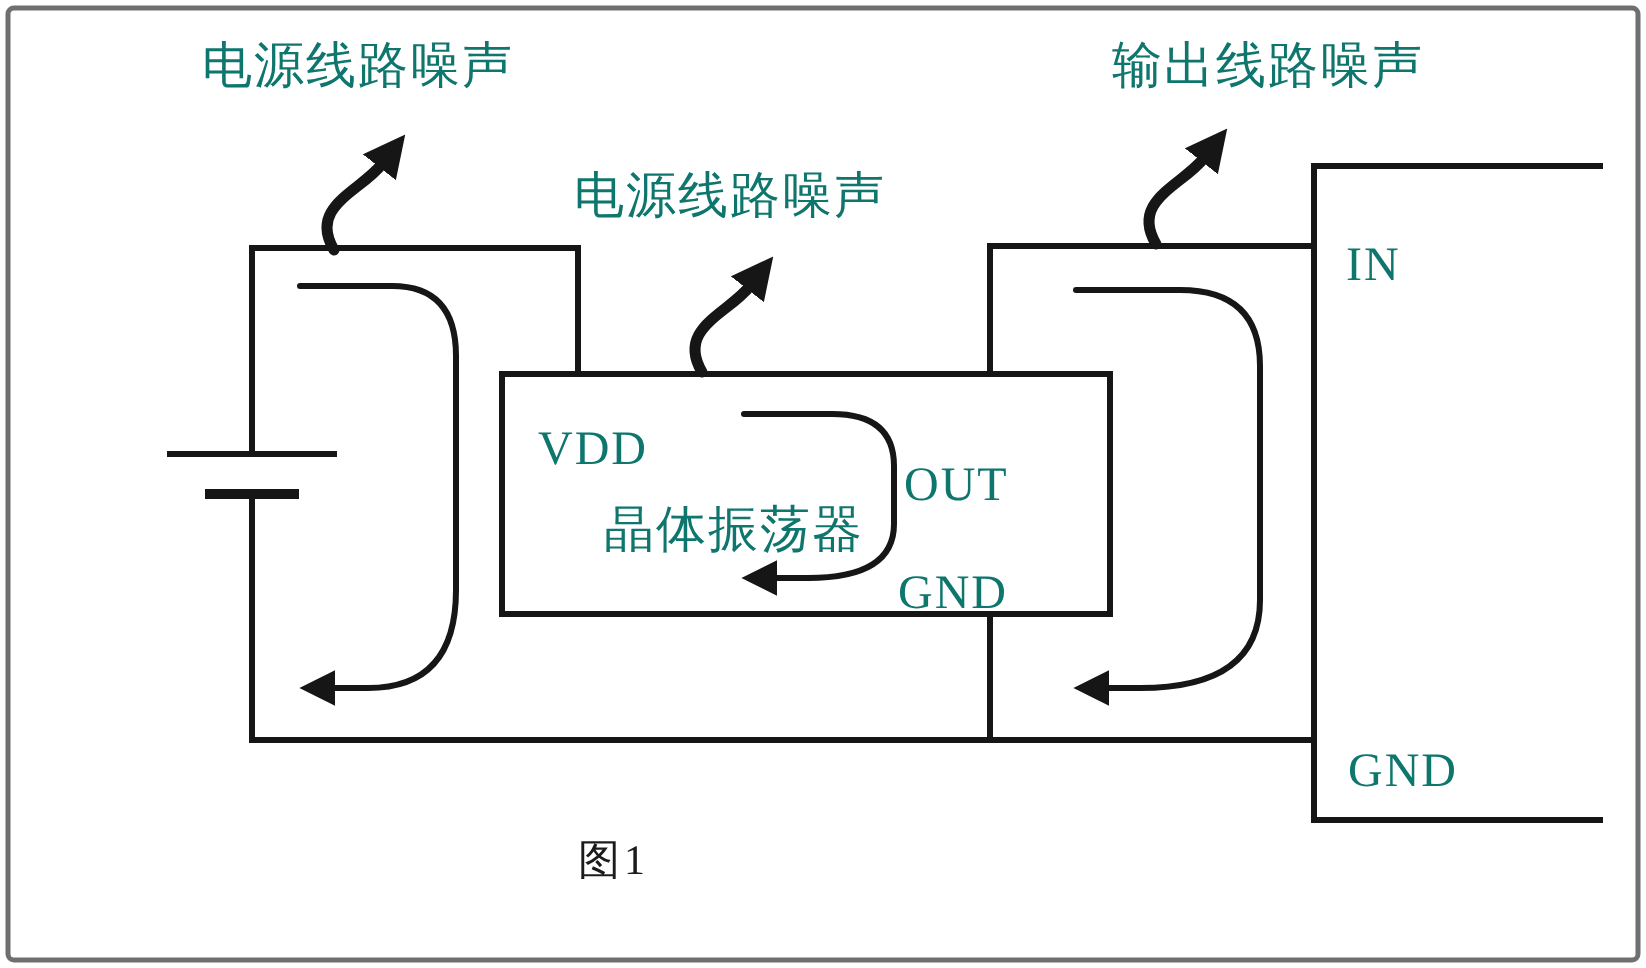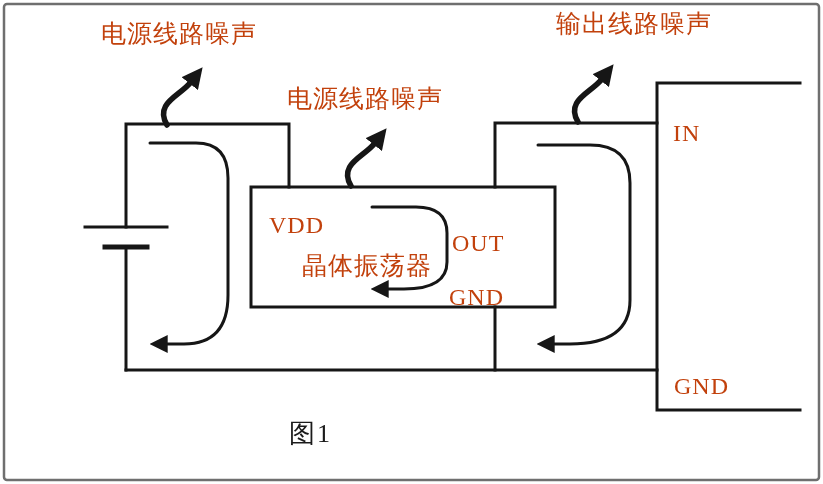--- a/index.html
+++ b/index.html
@@ -9,28 +9,28 @@
     background:#ffffff;
     font-family:"Liberation Serif","DejaVu Serif",serif;
     color:#1b1b1b;
     overflow:hidden;
   }
   .stage svg{position:absolute;left:0;top:0;}
   .lbl{
     position:absolute;
     line-height:1;
     white-space:nowrap;
-    color:#c2410c;
+    color:#0f766e;
   }
   .cn{font-size:25px;letter-spacing:1px;}
   .pin{font-size:24px;letter-spacing:1px;text-align:right;}
   .caption-row{
     position:absolute;left:289px;top:416px;
     display:flex;gap:22px;
-    font-size:26px;letter-spacing:2px;text-align:right;
+    font-size:21px;letter-spacing:2px;text-align:right;
   }
 </style>
 </head>
 <body>
 
 <div class="stage">
 
   <svg width="823" height="484" viewBox="0 0 823 484">
     <defs>
       <marker id="ah-small" viewBox="0 0 10 10" refX="1.5" refY="5" markerWidth="6" markerHeight="6" orient="auto">
@@ -70,21 +70,21 @@
 
     <g stroke="#161616" stroke-width="5.5" fill="none" stroke-linecap="round">
       <path d="M 167,125 C 154,103 180,96 191,82" marker-end="url(#ah-big)"></path>
       <path d="M 351,186 C 338,164 364,157 375,143" marker-end="url(#ah-big)"></path>
       <path d="M 578,122 C 565,100 591,93 602,79" marker-end="url(#ah-big)"></path>
     </g>
   </svg>
 
   <div class="lbl cn" style="left:101px;top:21px">电源线路噪声</div>
   <div class="lbl cn" style="left:287px;top:86px">电源线路噪声</div>
-  <div class="lbl cn" style="left:556px;top:11px">输出线路噪声</div>
+  <div class="lbl cn" style="left:556px;top:21px">输出线路噪声</div>
 
   <div class="lbl pin" style="left:269px;top:213px">VDD</div>
   <div class="lbl pin" style="left:452px;top:231px">OUT</div>
   <div class="lbl cn" style="left:302px;top:253px">晶体振荡器</div>
   <div class="lbl pin" style="left:449px;top:285px">GND</div>
 
   <div class="lbl pin" style="left:673px;top:121px">IN</div>
   <div class="lbl pin" style="left:674px;top:374px">GND</div>
 
   <div class="caption-row">

